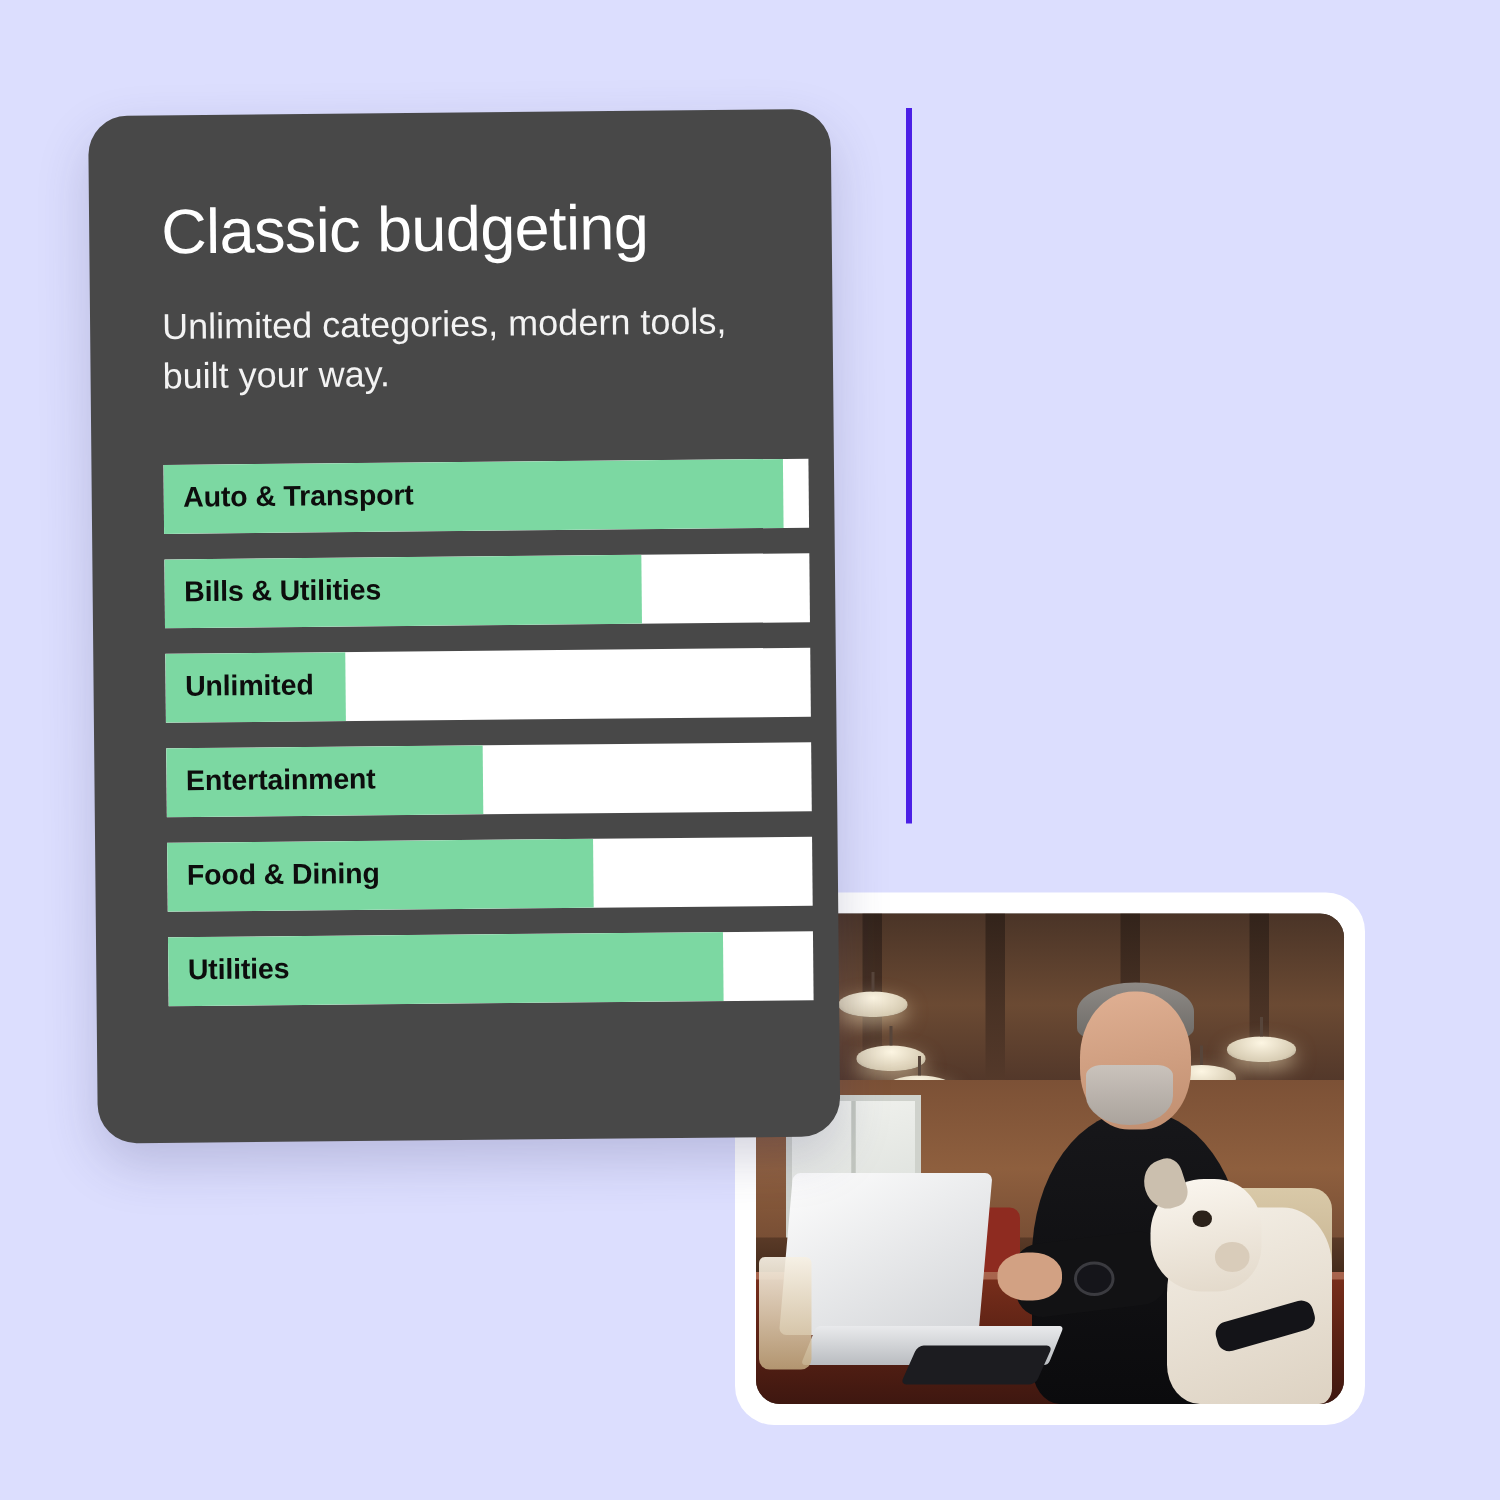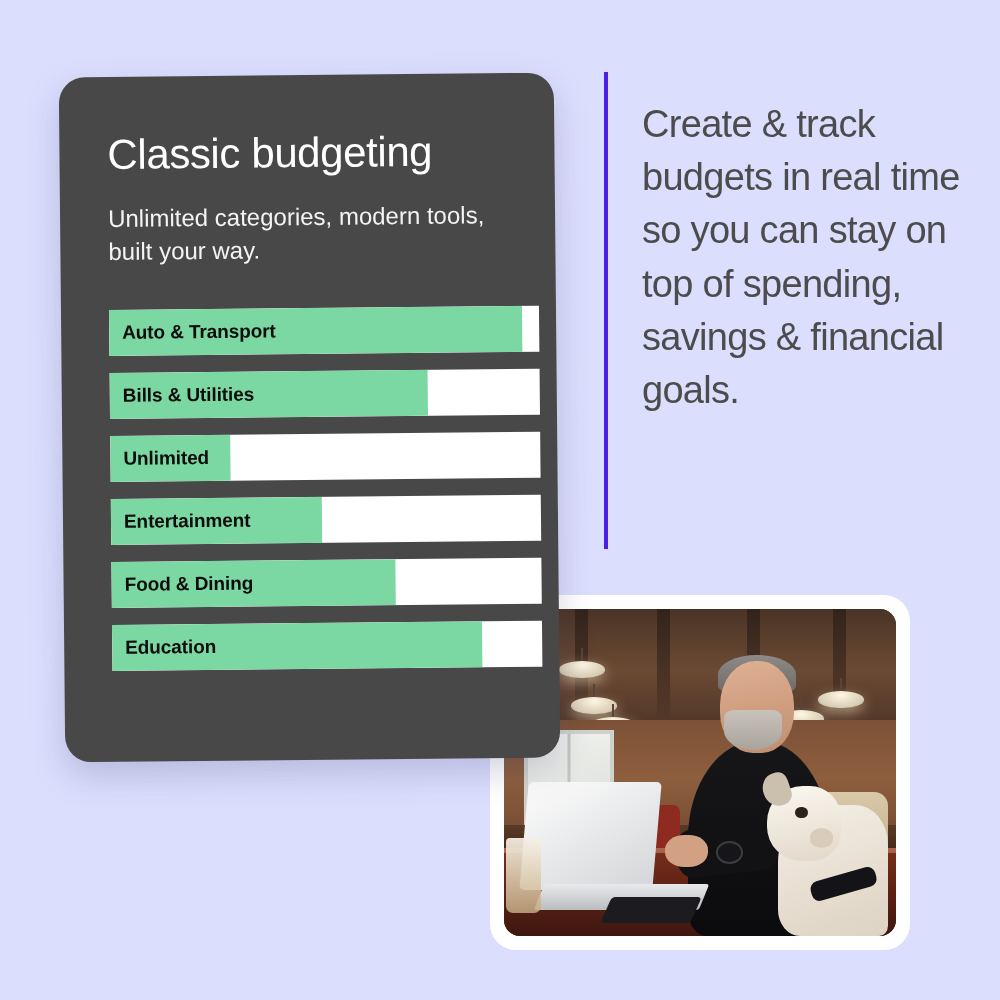--- a/index.html
+++ b/index.html
@@ -310,21 +310,20 @@
       <div class="bar-row">
         <div class="bar-fill" style="width: 49%; background: rgb(124, 216, 162);"></div>
         <span class="bar-label">Entertainment</span>
       </div>
       <div class="bar-row">
         <div class="bar-fill" style="width: 66%; background: rgb(124, 216, 162);"></div>
         <span class="bar-label">Food &amp; Dining</span>
       </div>
       <div class="bar-row">
         <div class="bar-fill" style="width: 86%; background: rgb(124, 216, 162);"></div>
-        <span class="bar-label">Education</span>
+        <span class="bar-label">Utilities</span>
       </div>
     </div>
 </div>
 
 <div id="right-col">
   <div id="accent-rule"></div>
-  <p id="body-copy">Create &amp; track budgets in real time so you can stay on top of spending, savings &amp; financial goals.</p>
 </div>
 
 </body></html>

